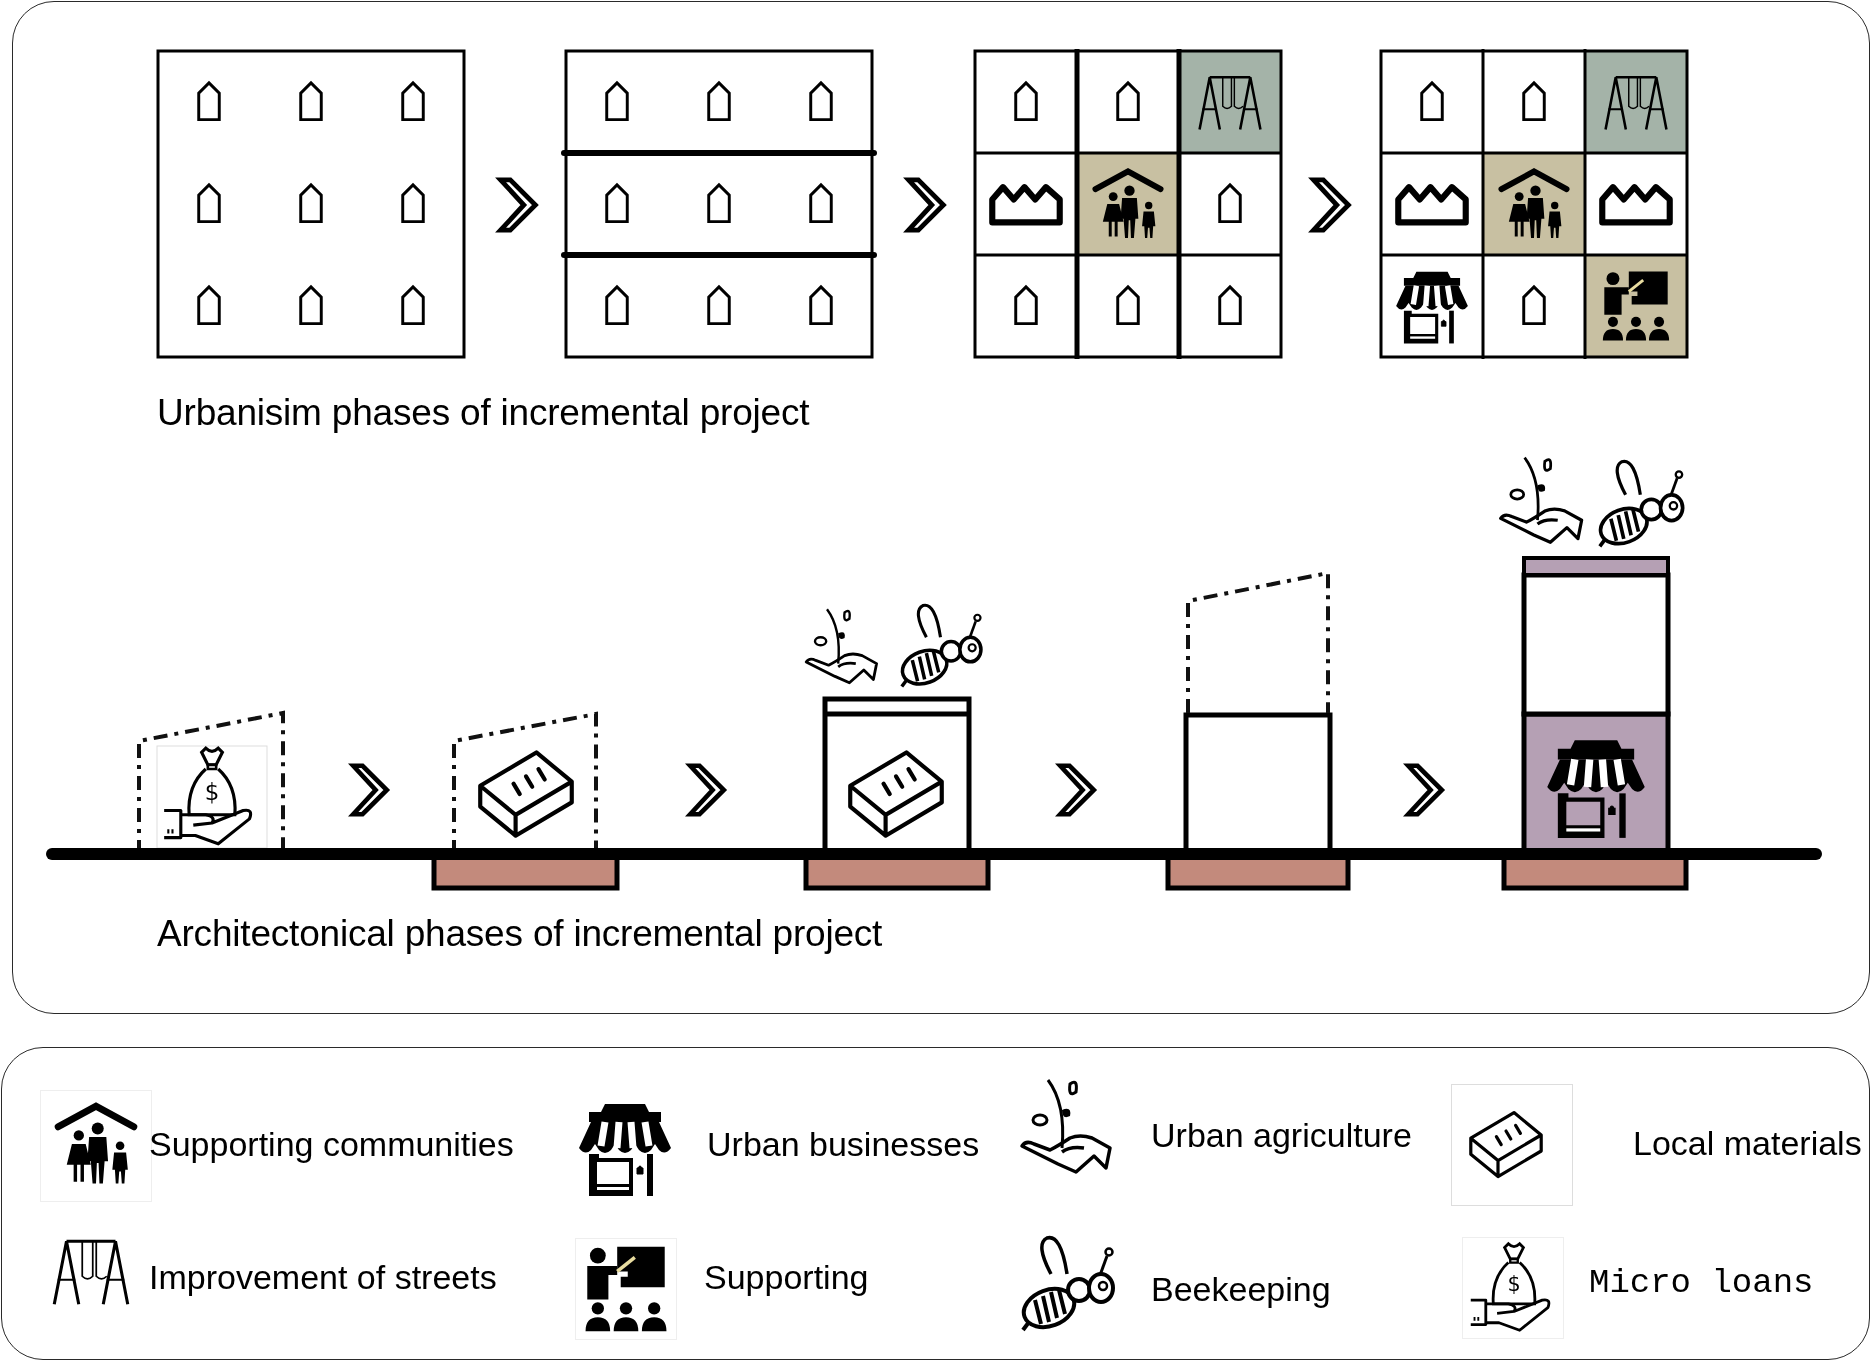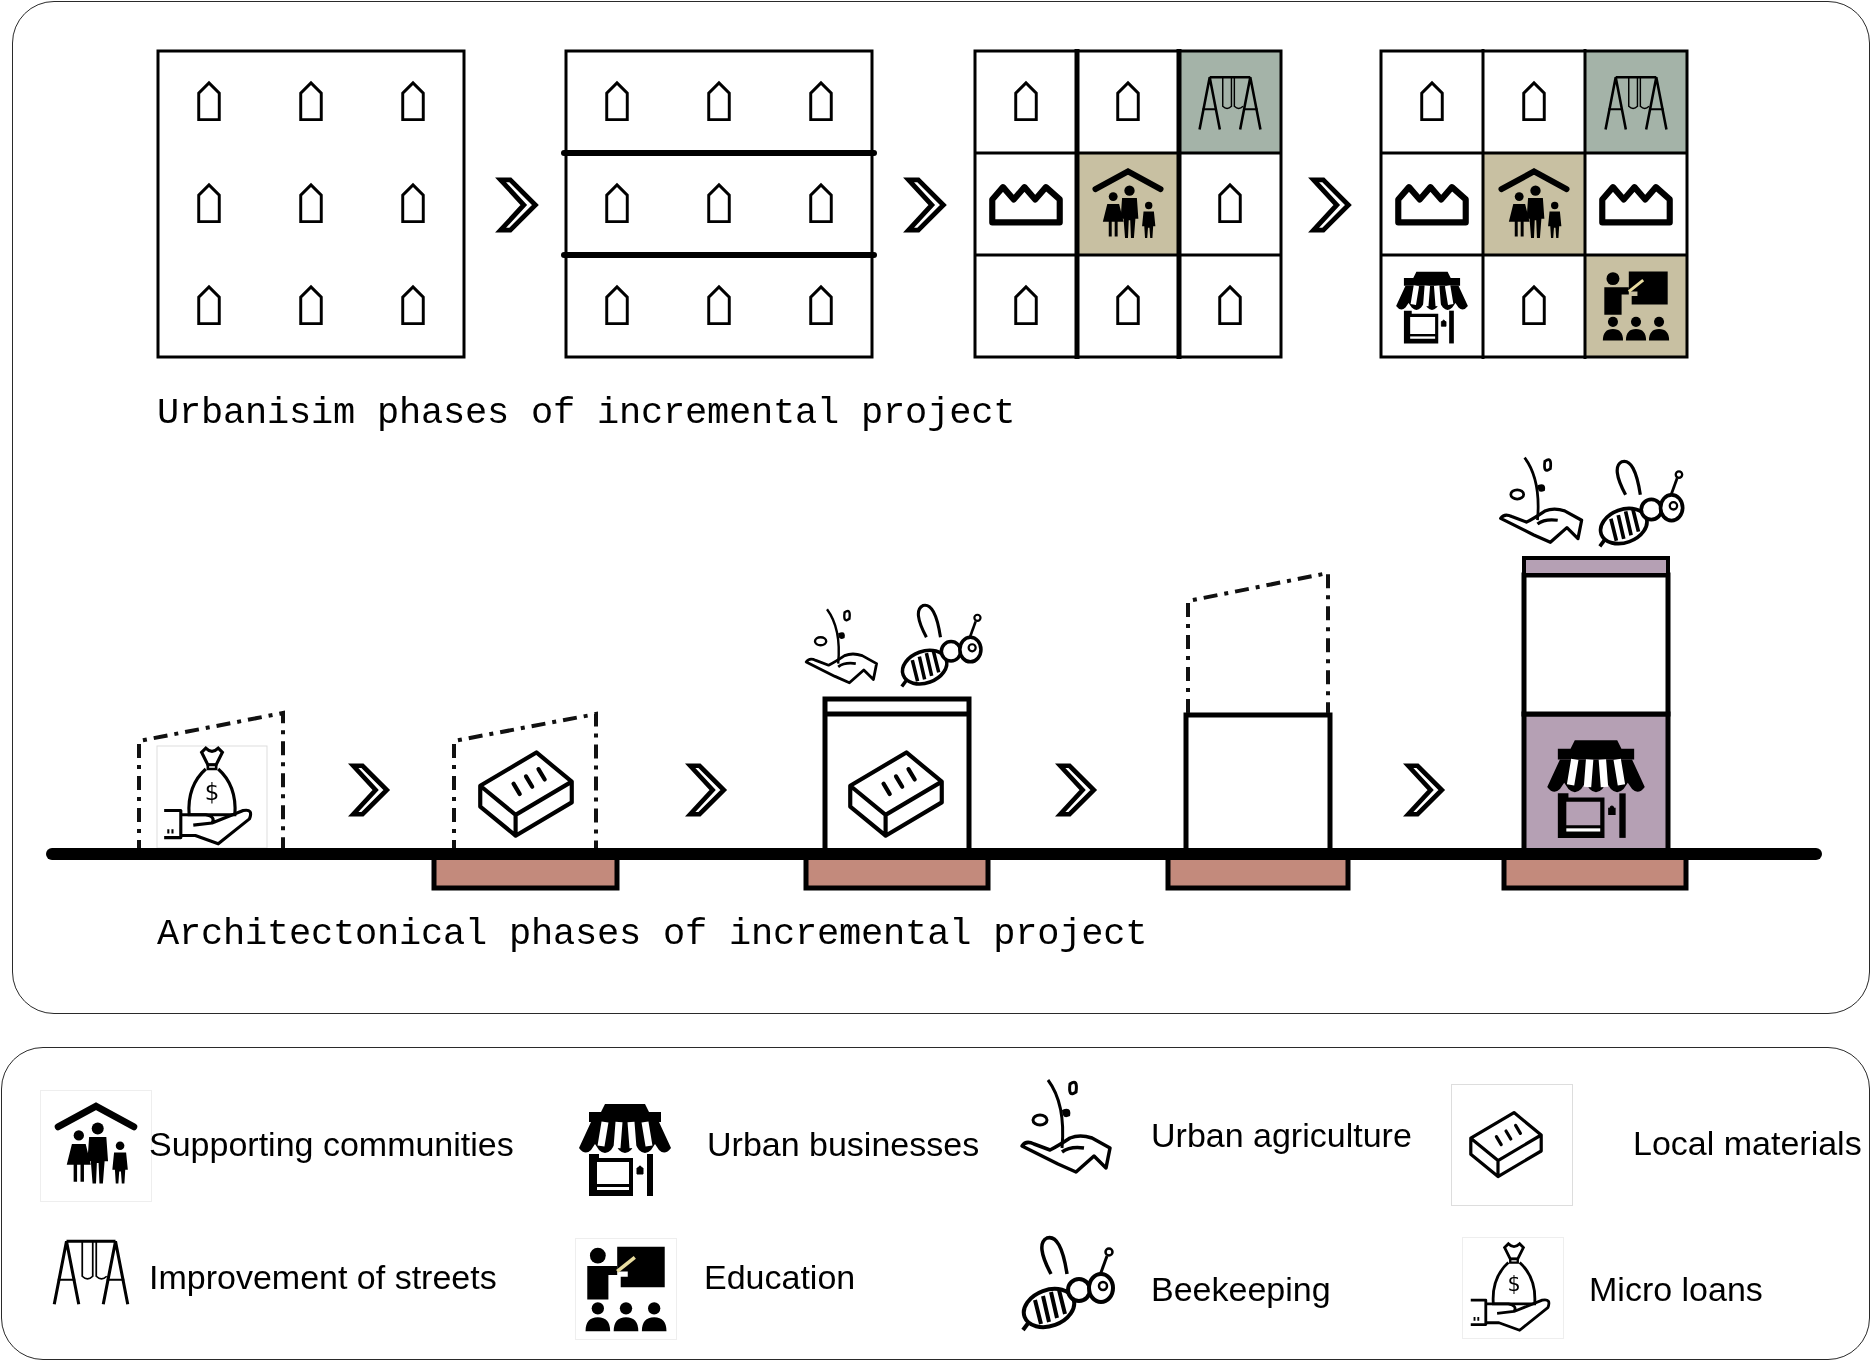--- a/index.html
+++ b/index.html
@@ -1,20 +1,20 @@
 <!DOCTYPE html>
 <html><head>
 <meta charset="utf-8">
 <style>
   html,body{margin:0;padding:0;background:#fff;}
   body{width:1872px;height:1362px;position:relative;overflow:hidden;font-family:"Liberation Sans",sans-serif;color:#000;}
   .panel{position:absolute;border:1.5px solid #2a2a2a;border-radius:42px;background:#fff;box-sizing:border-box;}
   #top-panel{left:12px;top:1px;width:1858px;height:1013px;}
   #legend-panel{left:1px;top:1047px;width:1869px;height:313px;}
-  .title{position:absolute;font-size:37px;font-weight:400;letter-spacing:-0.2px;white-space:nowrap;font-family:Liberation Mono, monospace;}
+  .title{position:absolute;font-size:37px;font-weight:400;letter-spacing:-0.2px;white-space:nowrap;}
   #urban-title{left:157px;top:392px;}
   #arch-title{left:157px;top:913px;}
   svg{position:absolute;overflow:visible;}
   .legend-item{position:absolute;height:110px;}
   .legend-icon{position:absolute;width:110px;height:110px;}
   .legend-label{position:absolute;font-size:34px;white-space:nowrap;}
 </style>
 </head>
 <body>
 
@@ -241,27 +241,27 @@
   <div class="legend-item" style="left:46px;top:1236px;">
     <svg class="legend-icon" style="left:0;top:0;width:90px;height:70px" viewBox="0 0 100 80">
         <use href="#ic-swing" x="0" y="0" width="100" height="80"></use>
       </svg>
     <span class="legend-label" style="left:103px;top:22px;">Improvement of streets</span>
   </div>
   <div class="legend-item" style="left:575px;top:1238px;">
     <svg class="legend-icon" style="left:0;top:0;width:100px;height:100px;border:1px solid #eee" viewBox="0 0 100 100">
         <use href="#ic-education" x="6" y="6" width="88" height="88"></use>
       </svg>
-    <span class="legend-label" style="left:129px;top:20px;">Education</span>
+    <span class="legend-label" style="left:129px;top:20px;">Supporting</span>
   </div>
   <div class="legend-item" style="left:1016px;top:1234px;">
     <svg class="legend-icon" style="left:0;top:0;width:110px;height:100px" viewBox="0 0 100 100">
         <use href="#ic-bee" x="0" y="0" width="100" height="100"></use>
       </svg>
     <span class="legend-label" style="left:135px;top:36px;text-align:center;">Beekeeping</span>
   </div>
   <div class="legend-item" style="left:1462px;top:1237px;">
     <svg class="legend-icon" style="left:0;top:0;width:100px;height:100px;border:1px solid #eee" viewBox="0 0 100 100">
         <use href="#ic-money-bag-hand" x="4" y="2" width="94" height="94"></use>
       </svg>
-    <span class="legend-label" style="left:127px;top:33px;">Micro loans</span>
+    <span class="legend-label" style="left:127px;top:27px;font-family:Liberation Mono, monospace;">Micro loans</span>
   </div>
 </div>
 
 </body></html>

